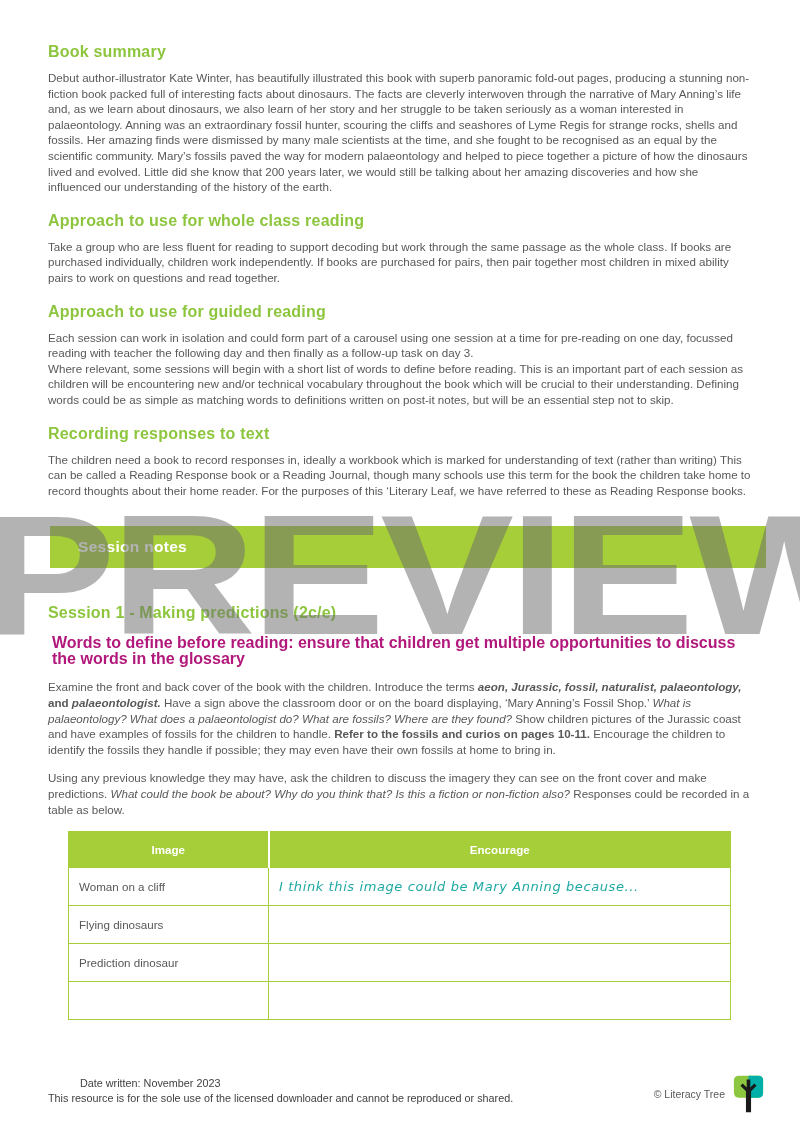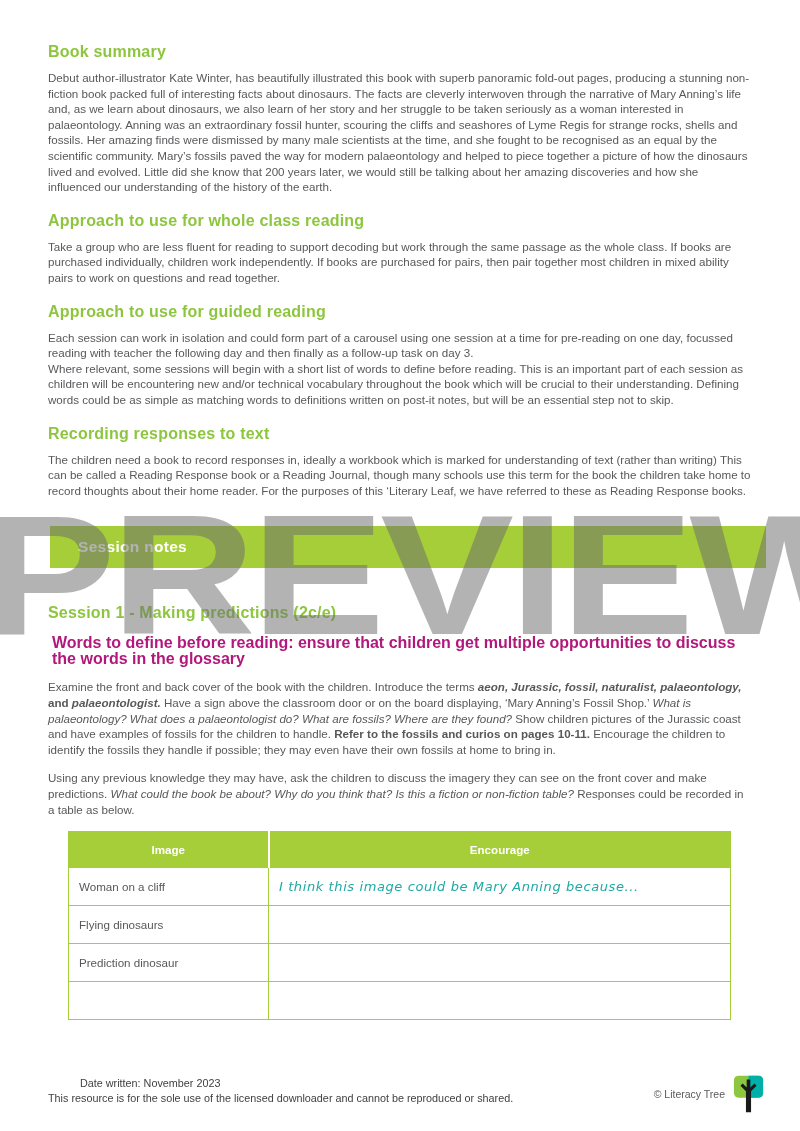--- a/index.html
+++ b/index.html
@@ -115,21 +115,21 @@
     <div class="banner">
       <span class="banner-label">Session notes</span>
     </div>
 
     <h2 class="session-head">Session 1 - Making predictions (2c/e)</h2>
 
     <p class="vocab-note">Words to define before reading: ensure that children get multiple opportunities to discuss the words in the glossary</p>
 
     <p class="session-para"><span class="run-n">Examine the front and back cover of the book with the children. Introduce the terms </span><span class="run-bi">aeon, Jurassic, fossil, naturalist, palaeontology,</span><span class="run-b"> and </span><span class="run-bi">palaeontologist.</span><span class="run-n"> Have a sign above the classroom door or on the board displaying, ‘Mary Anning’s Fossil Shop.’ </span><span class="run-i">What is palaeontology? What does a palaeontologist do? What are fossils? Where are they found?</span><span class="run-n"> Show children pictures of the Jurassic coast and have examples of fossils for the children to handle. </span><span class="run-b">Refer to the fossils and curios on pages 10-11.</span><span class="run-n"> Encourage the children to identify the fossils they handle if possible; they may even have their own fossils at home to bring in.</span></p>
 
-    <p class="session-para"><span class="run-n">Using any previous knowledge they may have, ask the children to discuss the imagery they can see on the front cover and make predictions. </span><span class="run-i">What could the book be about? Why do you think that? Is this a fiction or non-fiction table?</span><span class="run-n"> Responses could be recorded in a table as below.</span></p>
+    <p class="session-para"><span class="run-n">Using any previous knowledge they may have, ask the children to discuss the imagery they can see on the front cover and make predictions. </span><span class="run-i">What could the book be about? Why do you think that? Is this a fiction or non-fiction also?</span><span class="run-n"> Responses could be recorded in a table as below.</span></p>
 
     <table class="pred-table">
       <colgroup>
           <col class="c1">
           <col class="c2">
         </colgroup>
       <thead>
         <tr>
           <th>Image</th>
           <th>Encourage</th>

